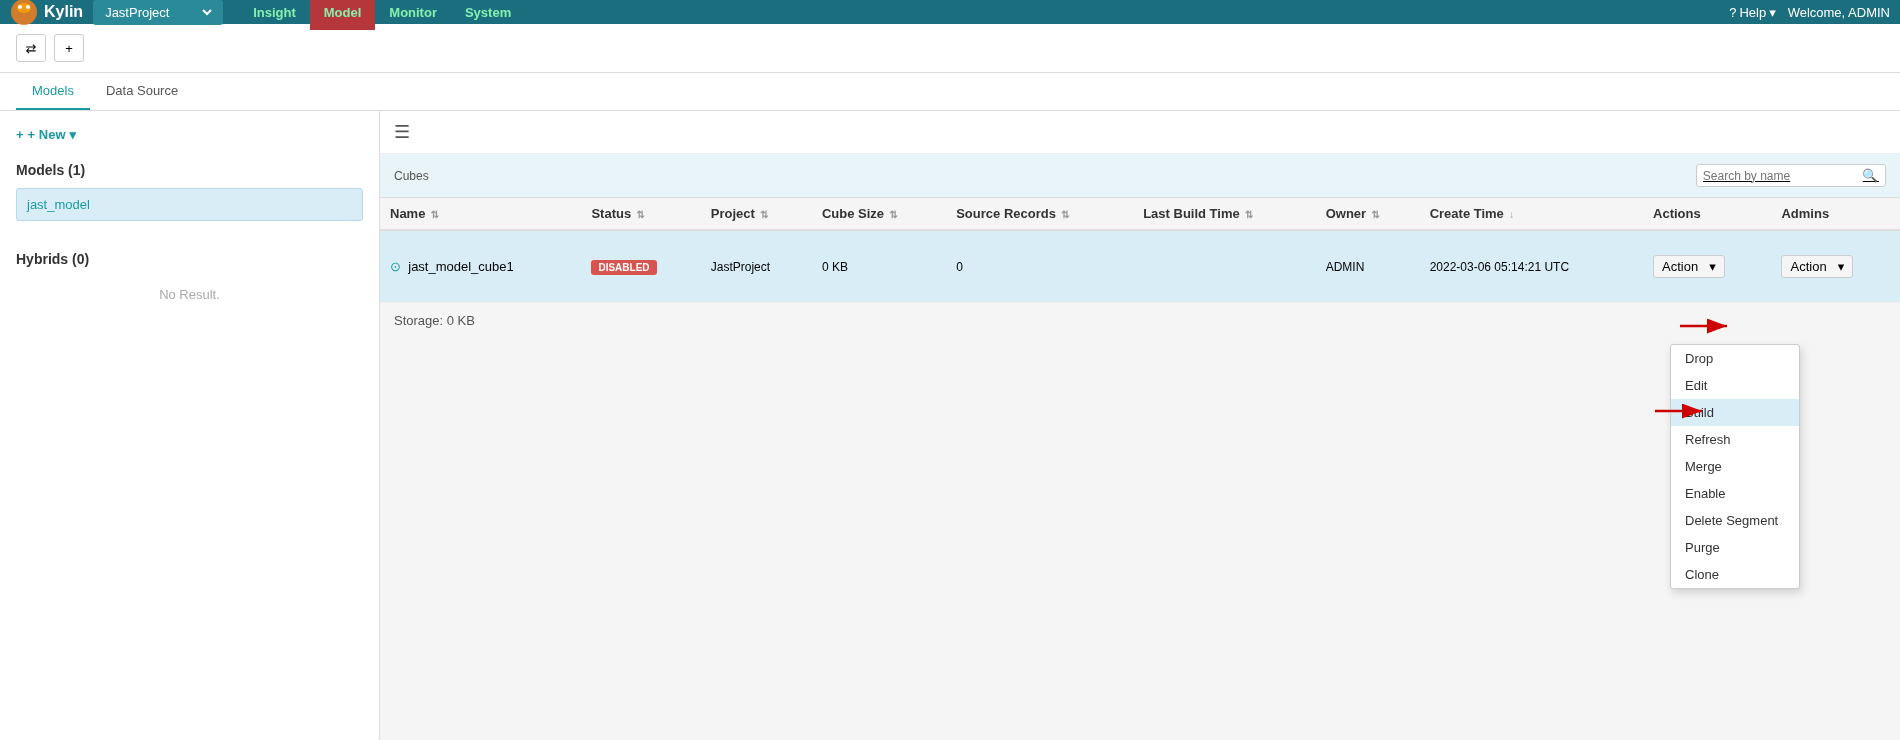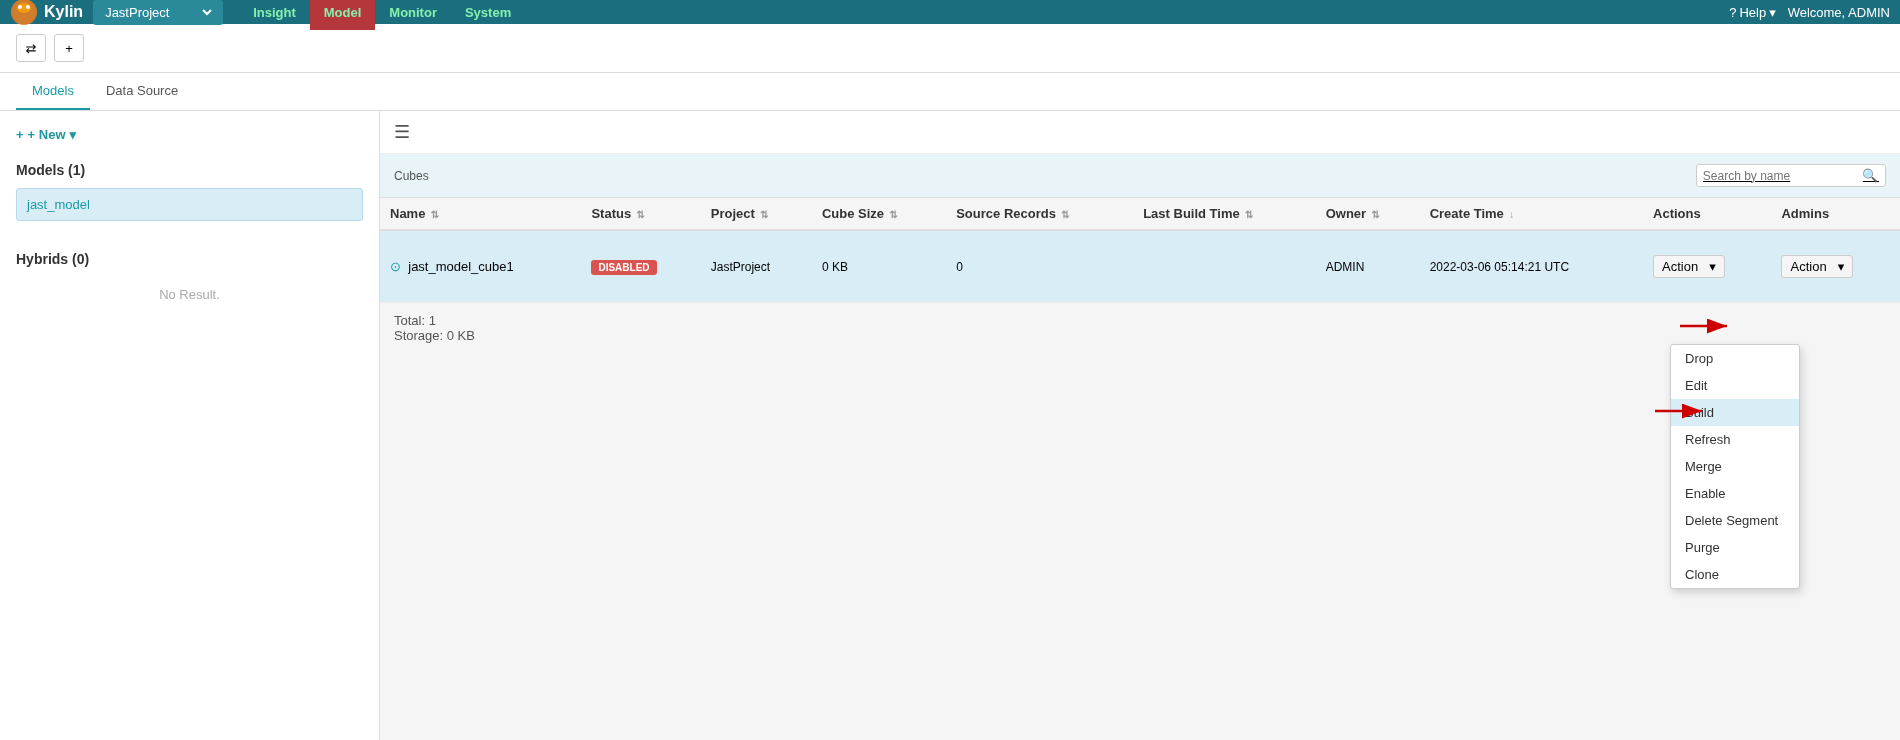--- a/index.html
+++ b/index.html
@@ -325,21 +325,20 @@
                 <span>Action</span>
                 <span>▾</span>
               </button>
             </td>
           </tr>
         </tbody>
       </table>
     </div>
 
     <div class="summary">
-      <div>Total: 1</div>
       <div>Storage: 0 KB</div>
     </div>
 
     <div class="dropdown-menu">
       <div class="dropdown-item">
         <span>Drop</span>
       </div>
       <div class="dropdown-item">
         <span>Edit</span>
       </div>

